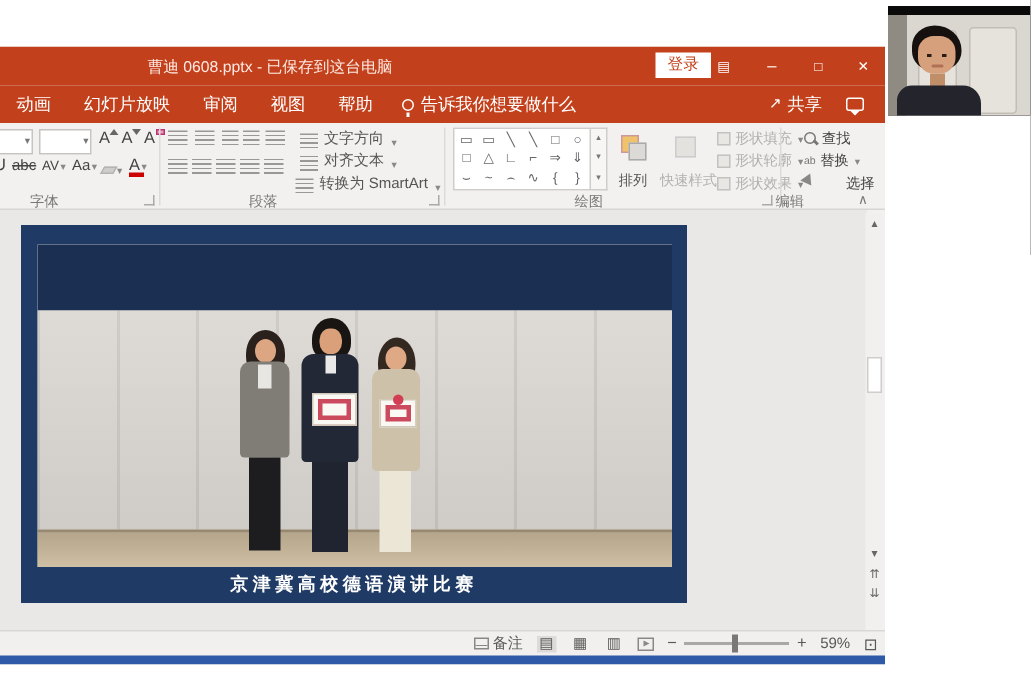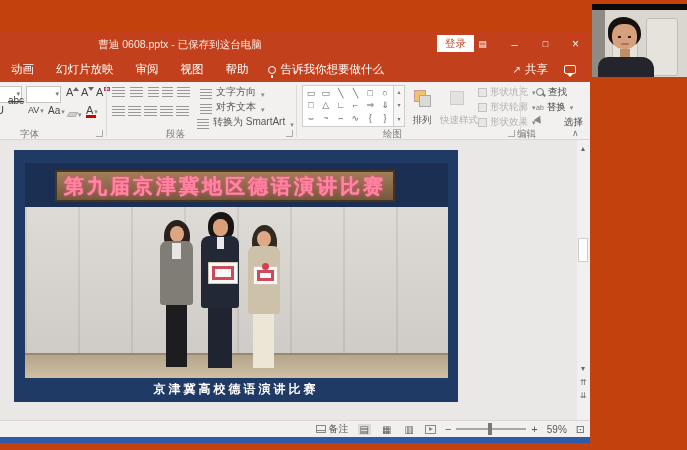--- a/index.html
+++ b/index.html
@@ -1,18 +1,18 @@
 <!DOCTYPE html>
 <html><head>
 <meta charset="utf-8">
 <style>
   * { box-sizing: border-box; margin: 0; padding: 0; }
   html,body { width:687px; height:450px; }
   body { background:#000; font-family:"Liberation Sans","DejaVu Sans",sans-serif; overflow:hidden; }
-  .stage { position:relative; width:687px; height:450px; background:#c2410c; overflow:hidden; }
+  .stage { position:relative; width:687px; height:450px; background:#ffffff; overflow:hidden; }
 
   
   .win { position:absolute; left:0; top:31px; width:590px; height:412px; background:#f2f1f0; overflow:hidden; }
 
   .titlebar { position:absolute; left:0; top:0; right:0; height:26px; background:#c2411c; }
   .title { position:absolute; left:60px; top:7px; width:240px; text-align:center; font-size:10.5px; color:#ffe9e2; white-space:nowrap; }
   .signin { position:absolute; left:437px; top:4px; height:17px; line-height:13px; background:#fff; color:#c2411c; font-size:10.5px; padding:2px 8px; cursor:pointer; }
   .wc { position:absolute; top:0; width:29px; height:26px; color:#fff; text-align:center; line-height:26px; font-size:11px; }
   .wc-do { left:468px; font-size:9px; }
   .wc-min { left:500px; }
@@ -183,21 +183,21 @@
           <span class="dd">▾</span>
         </div>
       <div class="combo c2">
           <span class="dd">▾</span>
         </div>
       <span class="rbtn" style="left:66px;top:4px;"><span>A</span><span class="tri-u"></span></span>
       <span class="rbtn" style="left:81px;top:4px;"><span>A</span><span class="tri-d"></span></span>
       <span class="rbtn" style="left:96px;top:4px;"><span>A</span><span class="eraser"></span></span>
 
       <span class="rbtn" style="left:-4px;top:22px;"><span>U</span></span>
-      <span class="rbtn strike" style="left:8px;top:13px;">abc</span>
+      <span class="rbtn strike" style="left:8px;top:23px;">abc</span>
       <span class="rbtn" style="left:28px;top:23px;font-size:9px;"><span>AV</span><span class="dd2">▾</span></span>
       <span class="rbtn" style="left:48px;top:23px;font-size:10px;"><span>Aa</span><span class="dd2">▾</span></span>
       <span class="rbtn" style="left:68px;top:25px;"><span class="pen"></span><span class="dd2">▾</span></span>
       <span class="rbtn" style="left:86px;top:22px;"><span>A</span><span class="colorbar"></span><span class="dd2">▾</span></span>
 
       <div class="grplabel" style="left:20px;">字体</div>
       <div class="launcher" style="left:96px;"></div>
       <div class="vsep" style="left:106px;"></div>
 
       <span class="mini" style="left:112px;top:5px;"></span>
@@ -304,23 +304,20 @@
         <span class="dd2">▾</span>
       </div>
       <div class="grplabel" style="left:517px;">编辑</div>
       <div class="chevcol">∧</div>
     </div>
 
     <div class="canvas">
       <div class="slide">
         <div class="photo">
           <div class="photo-top"></div>
-          <div class="banner">
-            <span class="banner-text">第九届京津冀地区德语演讲比赛</span>
-          </div>
           <div class="wall"></div>
           <div class="floor"></div>
 
           <div class="pp hair1"></div>
           <div class="pp face1"></div>
           <div class="pp body1"></div>
           <div class="pp inner1"></div>
           <div class="pp legs1"></div>
 
           <div class="pp hair2"></div>

